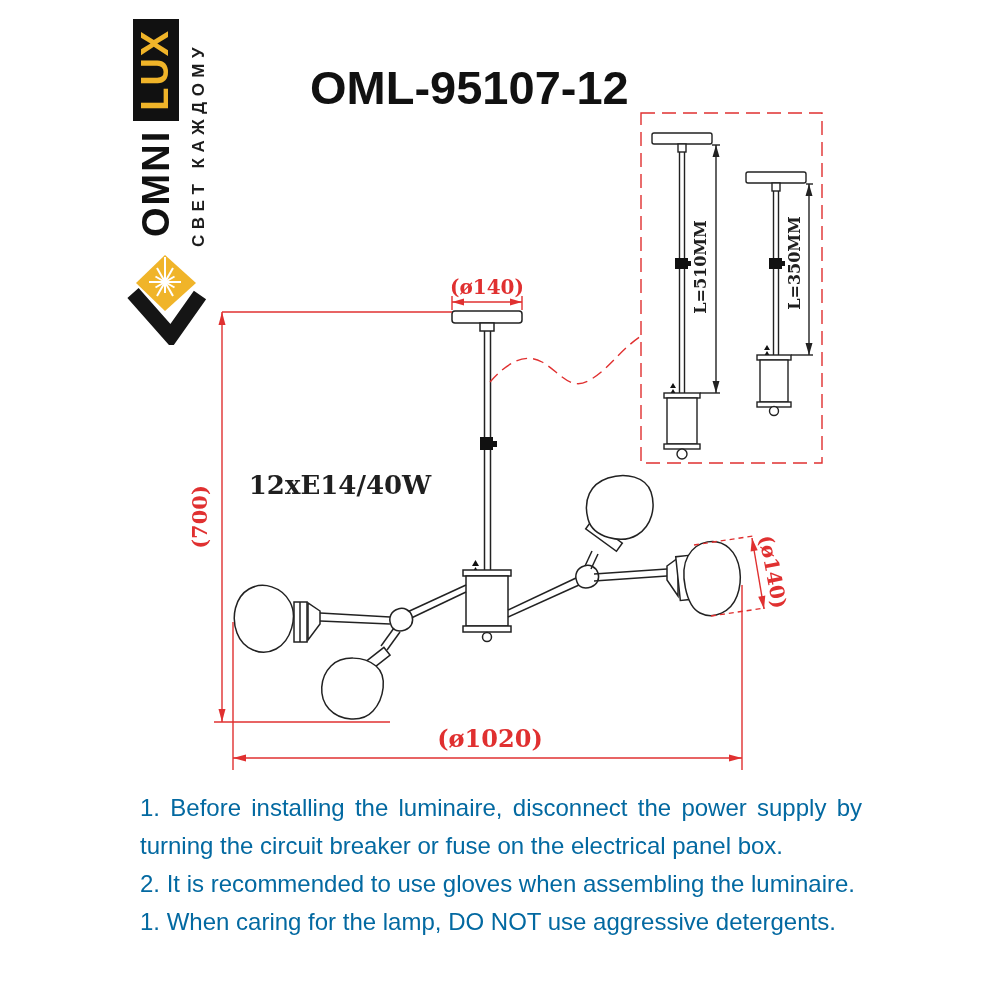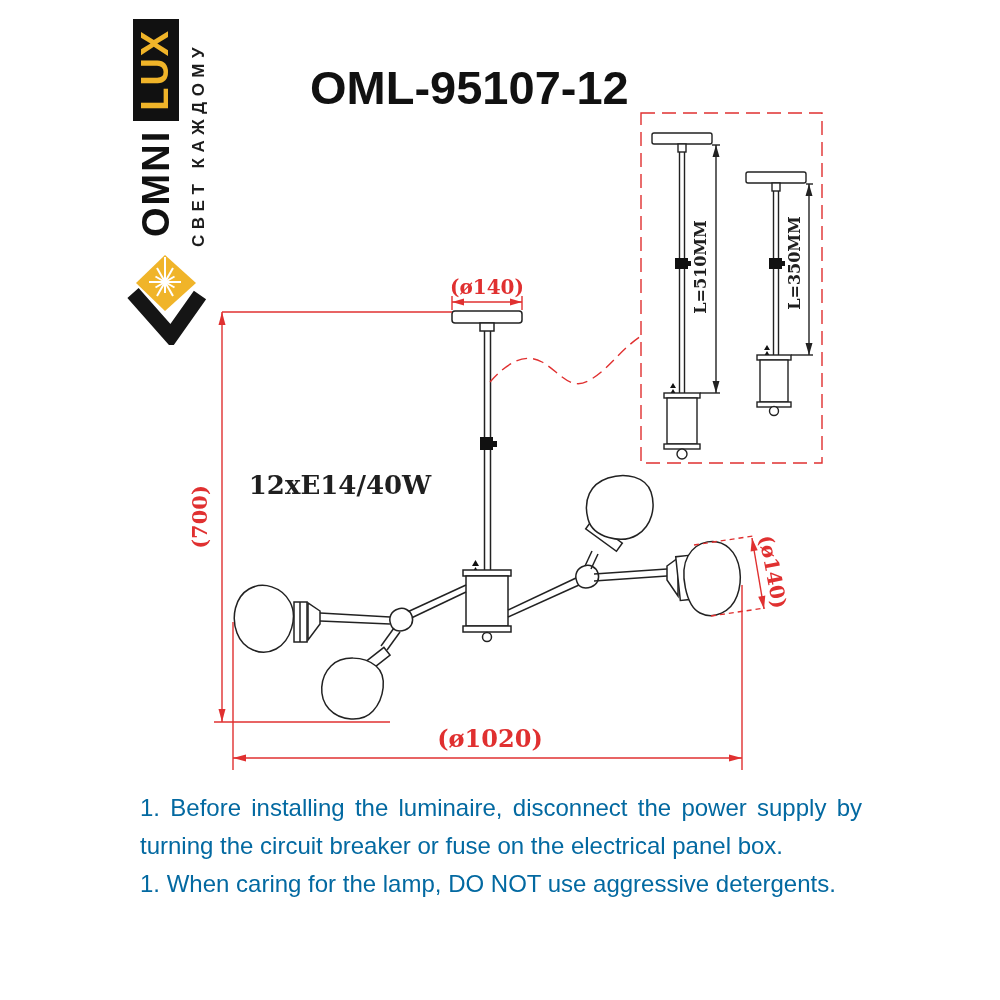--- a/index.html
+++ b/index.html
@@ -214,16 +214,17 @@
     <text class="cadred" x="207" y="517" font-size="21" text-anchor="middle" transform="rotate(-90 207 517)">(700)</text>
     <text class="cadtext" x="340" y="494" font-size="26" text-anchor="middle">12xE14/40W</text>
     <text class="cadred" x="772" y="578" font-size="20" text-anchor="middle" transform="rotate(79 772 572)">(ø140)</text>
     <text class="cadred" x="490" y="747" font-size="24" text-anchor="middle">(ø1020)</text>
     <text class="cadtext" x="706" y="267" font-size="16" text-anchor="middle" transform="rotate(-90 706 267)">L=510MM</text>
     <text class="cadtext" x="800" y="263" font-size="16" text-anchor="middle" transform="rotate(-90 800 263)">L=350MM</text>
   </svg>
 
   <div class="instructions">
     <p>1. Before installing the luminaire, disconnect the power supply by turning the circuit breaker or fuse on the electrical panel box.</p>
+    <p>2. It is recommended to use gloves when assembling the luminaire.</p>
     <p>1. When caring for the lamp, DO NOT use aggressive detergents.</p>
   </div>
 
 </div>
 
 </body></html>

